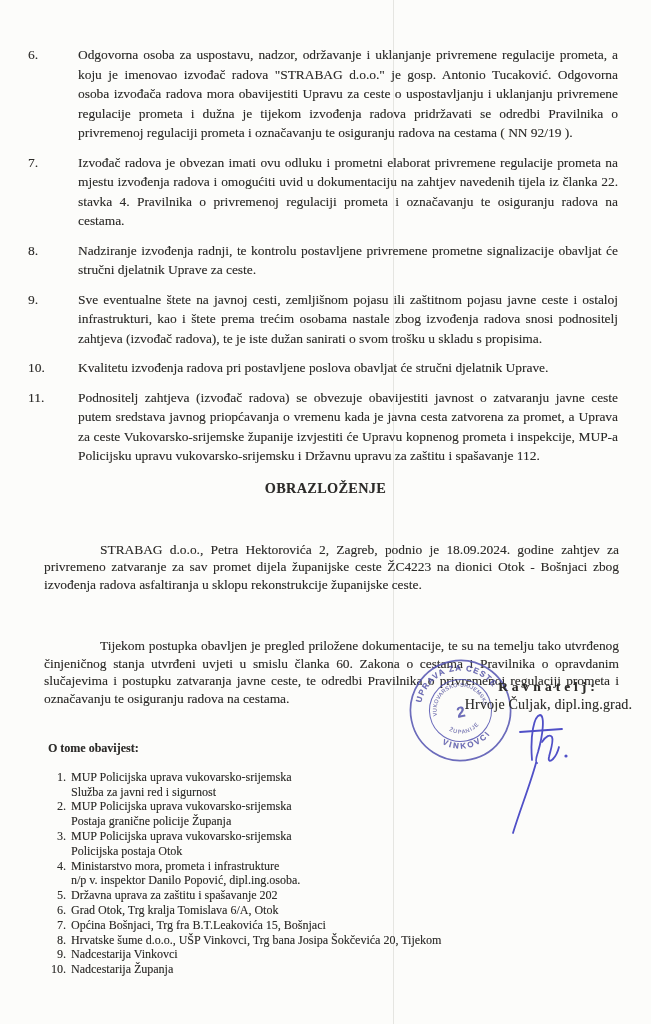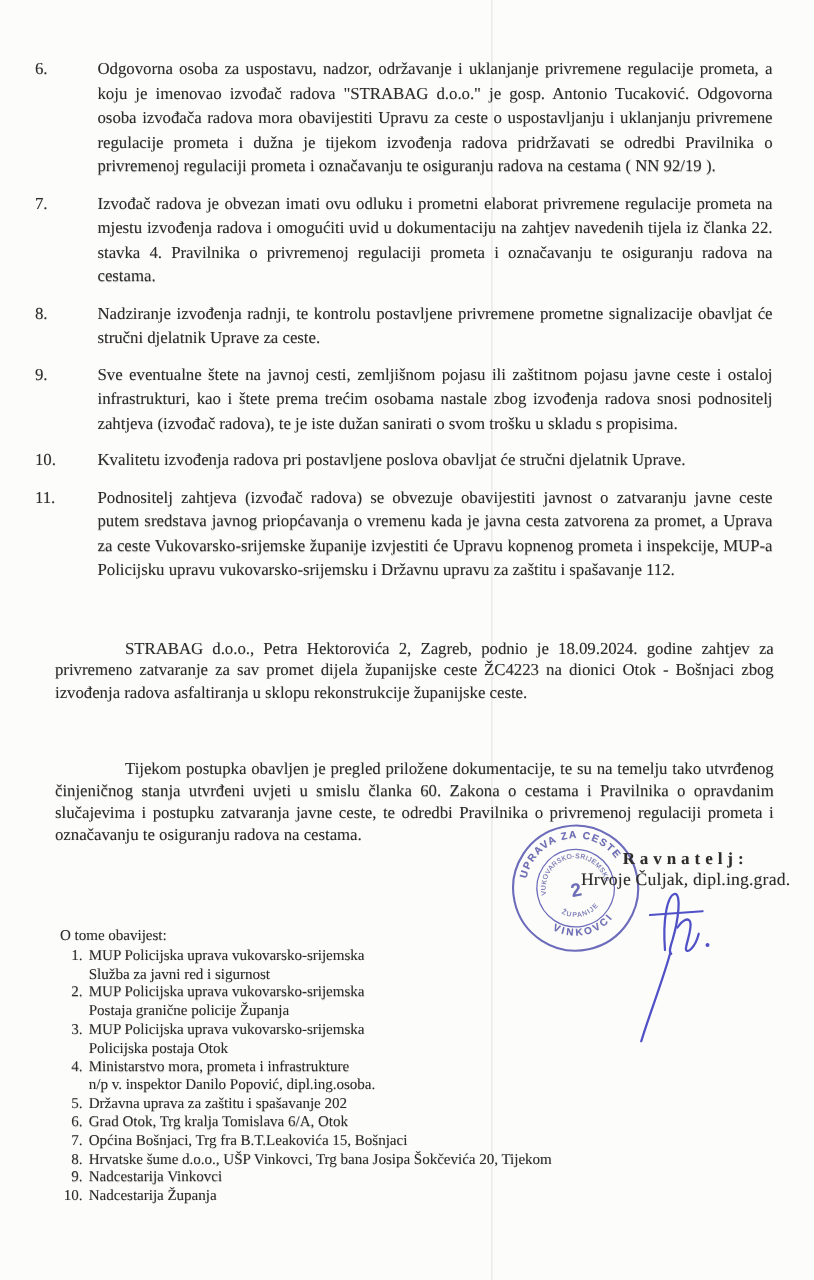--- a/index.html
+++ b/index.html
@@ -33,21 +33,21 @@
   .sig-block { position: absolute; top: 679px; left: 436px; width: 225px; text-align: center; }
   .sig-title { font-weight: bold; font-size: 13.5px; letter-spacing: 4px; }
   .sig-name  { font-weight: normal; font-size: 14px; margin-top: 2px; letter-spacing: 0.2px; }
 
   .stamp { position: absolute; left: 408px; top: 658px; transform: rotate(-12deg); opacity: 0.85; }
   .stamp text { font-family: "Liberation Sans", sans-serif; }
   .sig-scribble { position: absolute; left: 480px; top: 690px; opacity: 0.9; }
 
   
   .notice { position: absolute; left: 48px; top: 741px; font-size: 12px; line-height: 14.8px; }
-  .notice-heading { font-weight: normal; margin-bottom: 1px; }
+  .notice-heading { font-weight: bold; margin-bottom: 14px; }
   .n-item { display: flex; }
   .n-num { flex: 0 0 18px; text-align: right; margin-right: 5px; }
   .n-lines { flex: 1; }
 </style>
 </head>
 <body>
 
 <div class="scan-line"></div>
 
 <div class="content">
@@ -78,20 +78,21 @@
         <span class="item-num">10.</span>
         <span class="item-text">Kvalitetu izvođenja radova pri postavljene poslova obavljat će stručni djelatnik Uprave.</span>
       </div>
 
       <div class="item">
         <span class="item-num">11.</span>
         <span class="item-text">Podnositelj zahtjeva (izvođač radova) se obvezuje obavijestiti javnost o zatvaranju javne ceste putem sredstava javnog priopćavanja  o vremenu kada je javna cesta zatvorena za promet, a Uprava za ceste Vukovarsko-srijemske županije  izvjestiti će Upravu kopnenog prometa i inspekcije,  MUP-a Policijsku upravu vukovarsko-srijemsku  i  Državnu upravu za zaštitu i spašavanje 112.</span>
       </div>
     </div>
 
+  <div class="heading">OBRAZLOŽENJE</div>
 
   <div class="paras">
     <div class="para">STRABAG d.o.o., Petra Hektorovića 2, Zagreb, podnio je 18.09.2024. godine zahtjev za privremeno zatvaranje za sav promet  dijela županijske ceste ŽC4223 na dionici Otok - Bošnjaci zbog izvođenja radova asfaltiranja u sklopu rekonstrukcije županijske ceste.</div>
     <div class="para">Tijekom postupka obavljen je pregled priložene dokumentacije, te su na temelju tako utvrđenog činjeničnog stanja utvrđeni uvjeti u smislu članka 60. Zakona o cestama i Pravilnika o opravdanim slučajevima i postupku zatvaranja javne ceste, te odredbi Pravilnika o privremenoj regulaciji prometa i označavanju te osiguranju radova na cestama.</div>
   </div>
 
   <svg class="stamp" width="105" height="105" viewBox="0 0 105 105">
     <defs>
       <path id="arcTopOuter" d="M 12.5 52.5 A 40 40 0 0 1 92.5 52.5"></path>
       <path id="arcBottomOuter" d="M 14.5 52.5 A 38 38 0 0 0 90.5 52.5"></path>

